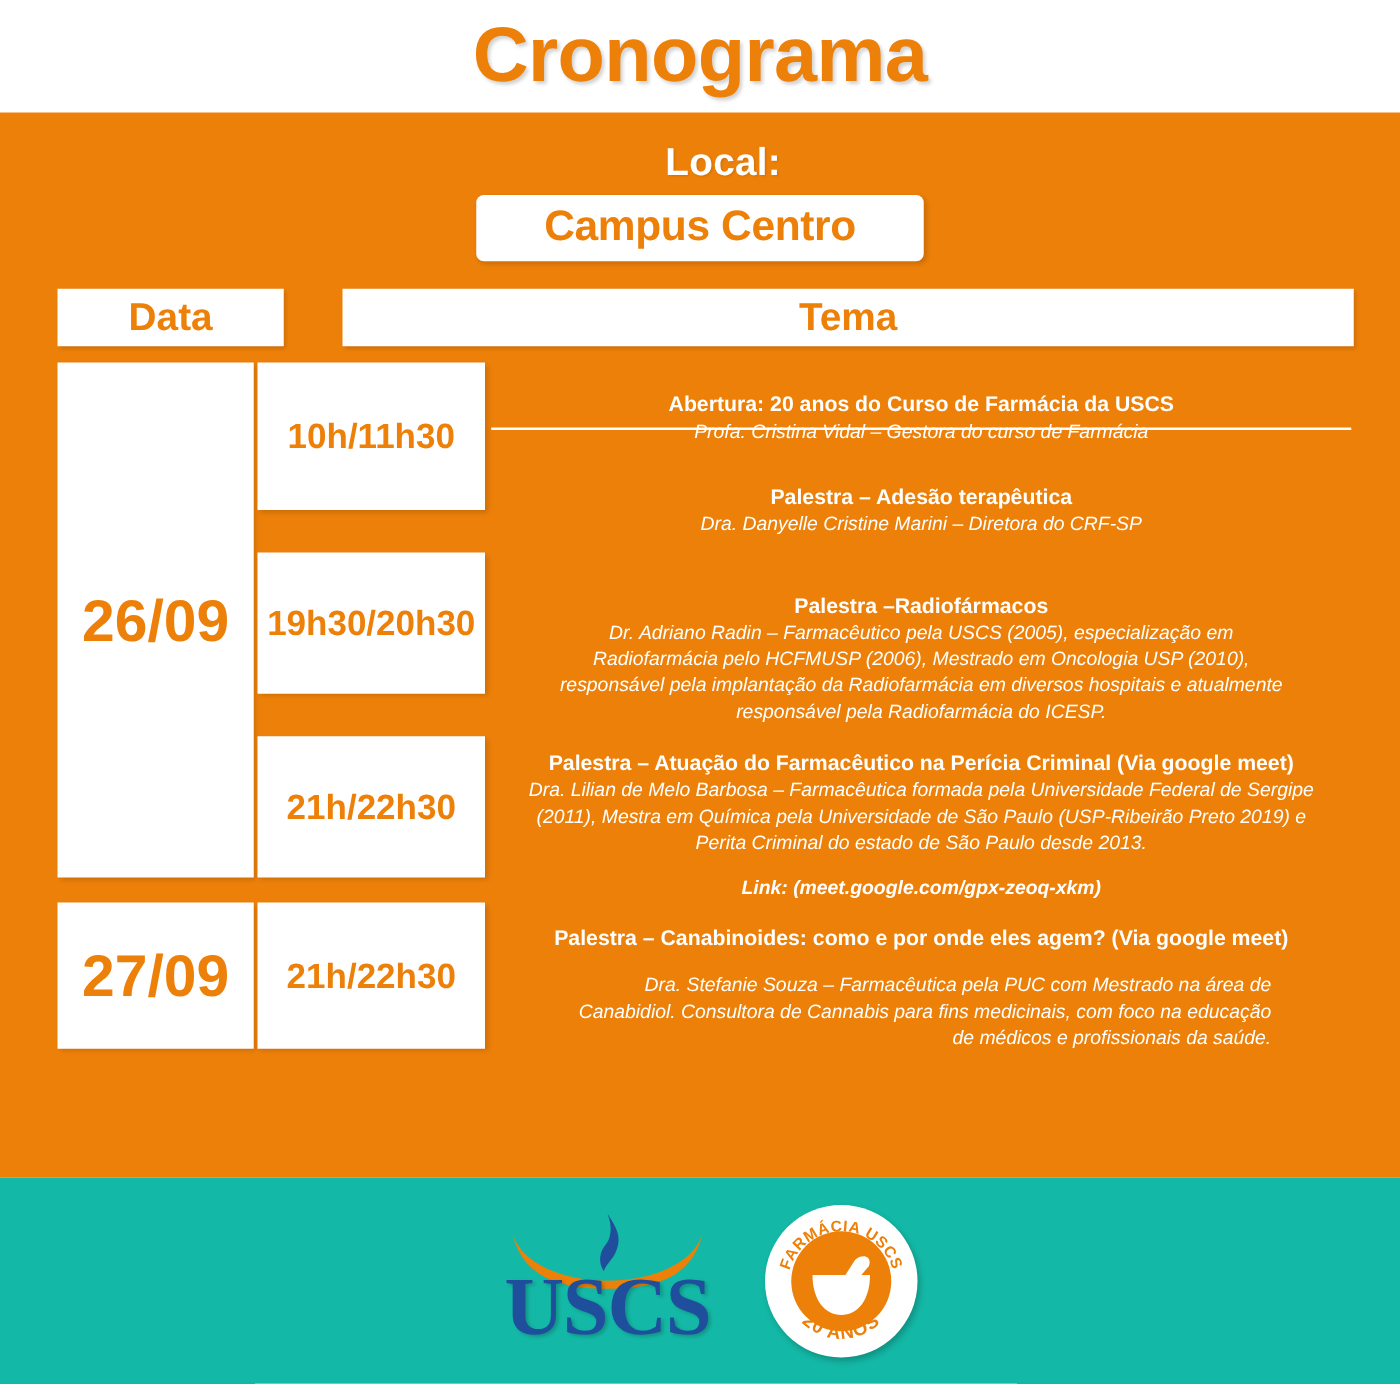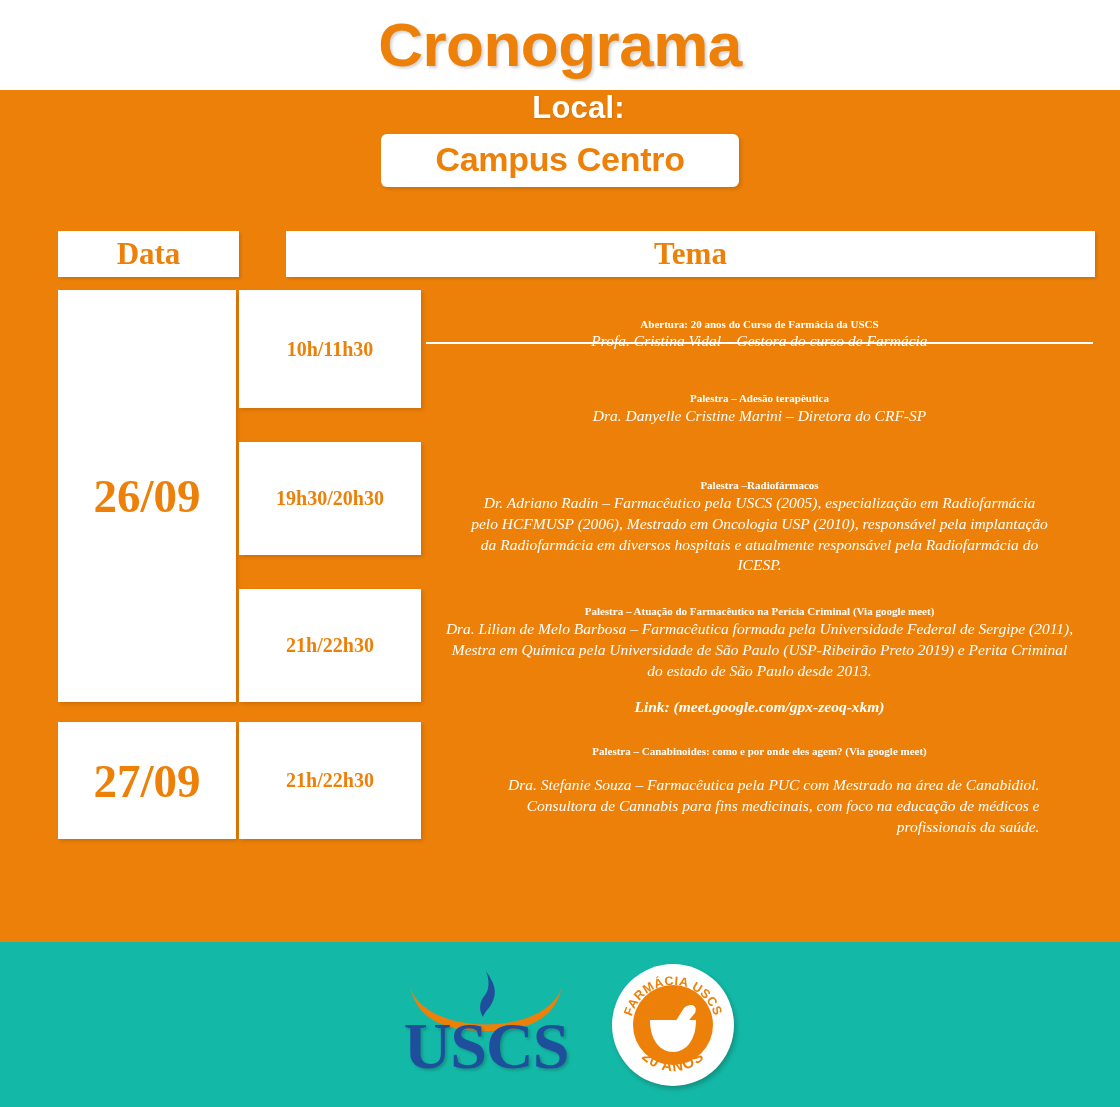--- a/index.html
+++ b/index.html
@@ -33,20 +33,21 @@
     left:0;top:90px;
     width:1120px;height:852px;
     background:#ED8009;
   }
 
   .local-label{
     text-align:center;
     color:#ffffff;
     font-size:31px;
     font-weight:bold;
+    padding-top:22px;
     letter-spacing:0.2px;
     text-shadow:1px 1px 2px rgba(0,0,0,0.12);
     margin-left:37px;
   }
   .local-box{
     margin:8px auto 0 auto;
     width:358px;
     background:#ffffff;
     border-radius:6px;
     padding:6px 0 8px 0;
@@ -56,23 +57,22 @@
   .local-box .local-value{
     color:#ED8009;
     font-size:34px;
     font-weight:bold;
     letter-spacing:-0.3px;
   }
 
   
   .table{
     position:absolute;
-    left:58px;top:141px;  
+    left:46px;top:141px;  
     width:1037px;
-    font-family:Liberation Serif, serif;
   }
   .thead{
     display:flex;
     gap:3px;
     height:46px;
   }
   .th{
     background:#ffffff;
     display:flex;align-items:center;justify-content:center;
     color:#ED8009;
@@ -84,54 +84,54 @@
   .th-hora{width:182px;}
   .th-tema{flex:1;margin-left:44px;}
 
   .tbody{margin-top:13px;}
 
   .drow{display:flex;gap:3px;}
   .drow + .drow{margin-top:20px;}
 
   .cell-date{
     background:#ffffff;
-    width:178px;
+    width:157px;
     display:flex;align-items:center;justify-content:center;
     color:#ED8009;
     font-size:47px;
     font-weight:bold;
     box-shadow:2px 2px 4px rgba(0,0,0,0.14);
   }
 
   .hora-col{
     width:182px;
     display:flex;flex-direction:column;
   }
   .cell-hora{
     background:#ffffff;
     display:flex;align-items:center;justify-content:center;
     color:#ED8009;
-    font-size:20px;
+    font-size:28px;
     font-weight:bold;
     box-shadow:2px 2px 4px rgba(0,0,0,0.14);
   }
   .hora-gap{height:34px;}
 
   .tema-col{
     flex:1;
     display:flex;flex-direction:column;
     color:#ffffff;
   }
   .tema-block{
     display:flex;flex-direction:column;justify-content:center;
     text-align:center;
     padding:0 10px;
   }
   .tema-title{
-    font-size:11px;
+    font-size:17px;
     font-weight:bold;
     line-height:1.35;
     margin-top:37px;
   }
   .tema-desc{
     font-size:15.5px;
     font-style:italic;
     line-height:1.35;
   }
   .tema-link{

